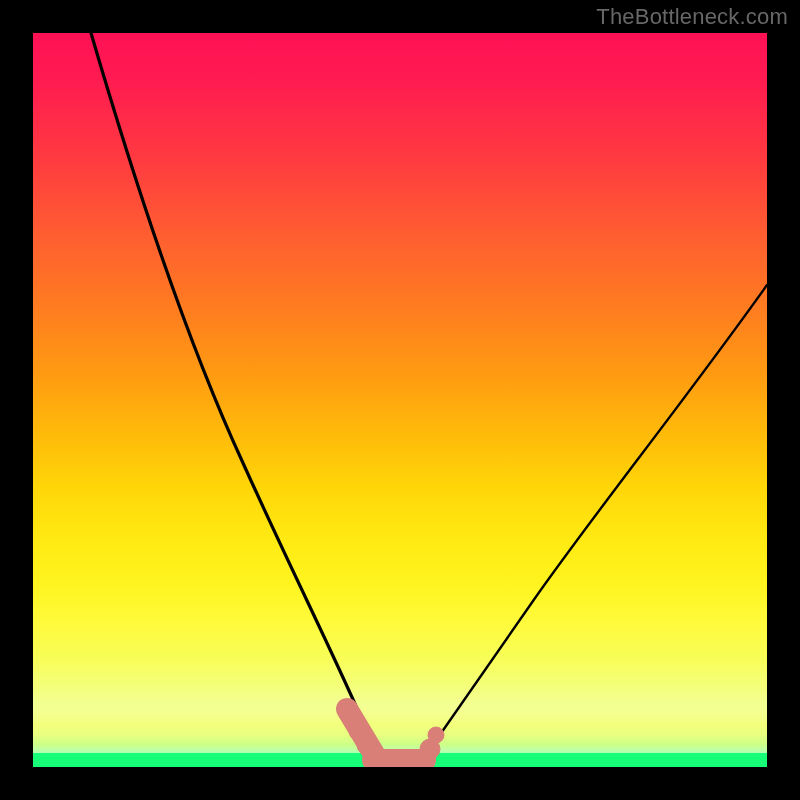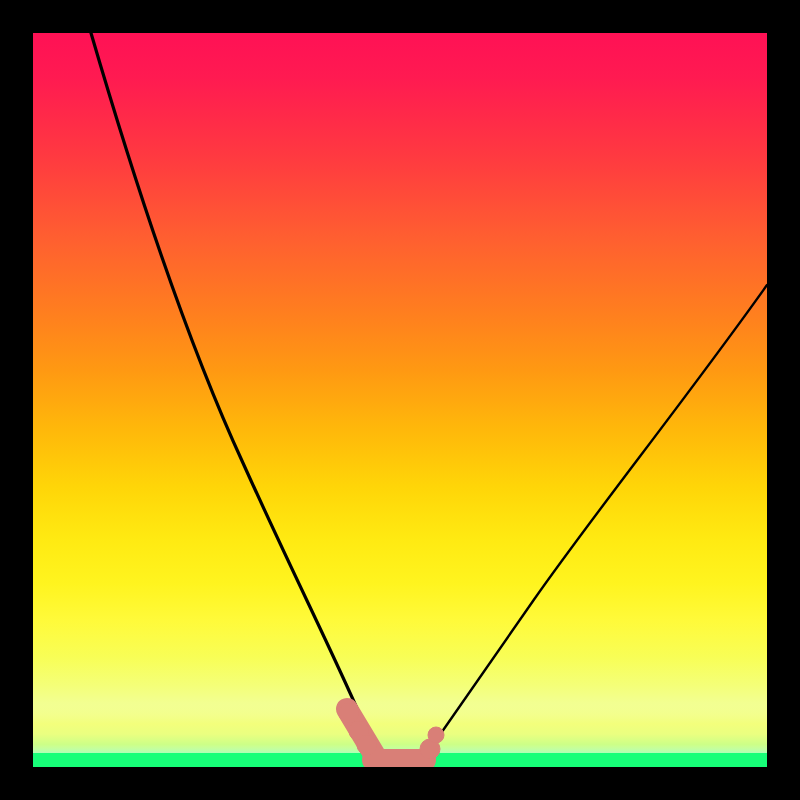--- a/index.html
+++ b/index.html
@@ -103,20 +103,21 @@
     stroke-width: 22;
     stroke-linecap: round;
     fill: none;
   }
 </style>
 </head>
 <body>
 
 <div class="outer">
 
+  <div class="watermark">TheBottleneck.com</div>
 
   <div class="plot-area">
     <div class="bg-gradient"></div>
     <div class="band-lime"></div>
     <div class="band-green"></div>
 
     <svg class="curves" viewBox="0 0 734 734" preserveAspectRatio="none">
 
       <path class="curve thick" d="M 58 0
                C 96 130, 150 300, 210 430

